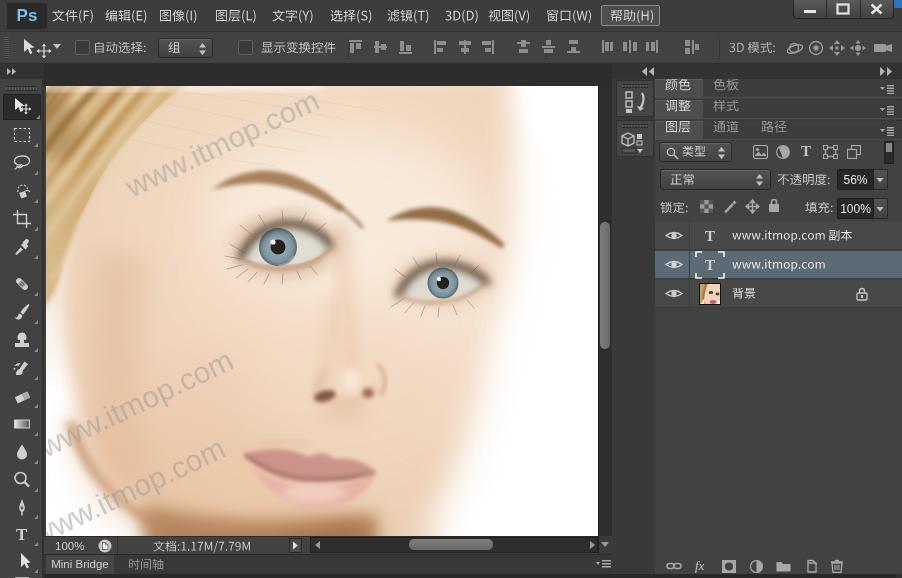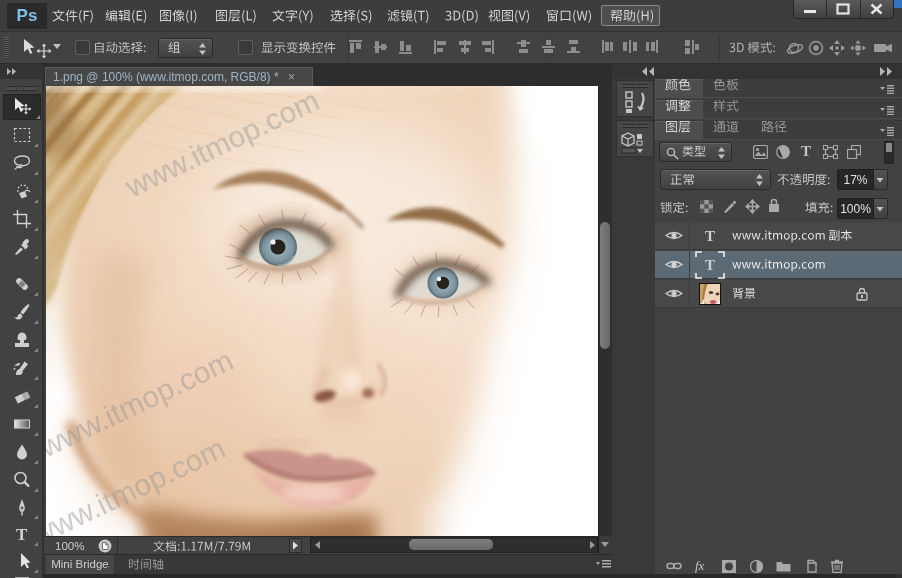--- a/index.html
+++ b/index.html
@@ -424,21 +424,20 @@
         <div class="tcorner"></div>
       </div>
 <div class="tool" style="top:571px;">
         <svg width="20" height="20">
           <rect x="3" y="3" width="14" height="14" fill="#b5b5b5"></rect>
         </svg>
       </div>
 </div>
 
 <div class="abs tabbar"></div>
-<div class="abs tab1">1.png @ 100% (www.itmop.com, RGB/8) * <span style="color:#9aa;padding-left:6px;">×</span></div>
 <div class="abs canvas" id="canvas">
 <svg width="552" height="450" viewBox="0 0 552 450">
 <defs>
  <filter id="b2" x="-40%" y="-40%" width="180%" height="180%">
             <feGaussianBlur stdDeviation="2"></feGaussianBlur>
           </filter>
  <filter id="b4" x="-40%" y="-40%" width="180%" height="180%">
             <feGaussianBlur stdDeviation="4"></feGaussianBlur>
           </filter>
  <filter id="b8" x="-60%" y="-60%" width="220%" height="220%">
@@ -797,21 +796,21 @@
       </div>
   <svg style="position:absolute;right:6px;top:4px;" width="9" height="12">
         <path d="M4.5 0 L8 4.5 H1 Z M4.5 12 L1 7.5 H8 Z" fill="#c0c0c0"></path>
       </svg>
 </div>
 <div class="abs" style="left:777px;top:174px;">
       <svg width="55" height="17" style="display:block">
         <path transform="translate(0,10.0)" d="M6.987500000000001 -5.9750000000000005C8.475 -4.9750000000000005 10.350000000000001 -3.5 11.2375 -2.5375L12.0 -3.2625C11.0625 -4.2250000000000005 9.1625 -5.625 7.6875 -6.575ZM0.8625 -9.625V-8.6625H6.425000000000001C5.1875 -6.525 3.0375 -4.4125000000000005 0.55 -3.1875C0.75 -2.975 1.0375 -2.6 1.1875 -2.3625000000000003C2.9250000000000003 -3.2750000000000004 4.4750000000000005 -4.5625 5.737500000000001 -6.0125V0.9750000000000001H6.75V-7.300000000000001C7.075 -7.737500000000001 7.362500000000001 -8.200000000000001 7.625 -8.6625H11.637500000000001V-9.625Z M13.2625 -9.5625C13.9875 -8.950000000000001 14.8375 -8.075000000000001 15.2 -7.4625L15.975 -8.05C15.575 -8.65 14.7125 -9.5 13.975 -10.075000000000001ZM23.175 -10.3C21.700000000000003 -9.9625 18.975 -9.75 16.725 -9.662500000000001C16.8125 -9.475 16.9125 -9.175 16.9375 -8.9875C17.875 -9.012500000000001 18.9 -9.0625 19.9125 -9.15V-8.1875H16.4125V-7.45H19.3375C18.5 -6.575 17.2125 -5.775 16.0375 -5.3875C16.225 -5.2250000000000005 16.475 -4.9125000000000005 16.6125 -4.7125C17.7625 -5.1625000000000005 19.0375 -6.0375000000000005 19.9125 -7.0125V-5.3375H20.8125V-7.050000000000001C21.65 -6.0875 22.887500000000003 -5.2125 24.0375 -4.7625C24.175 -4.9750000000000005 24.425 -5.2875000000000005 24.6125 -5.45C23.425 -5.8125 22.1625 -6.6000000000000005 21.3625 -7.45H24.4V-8.1875H20.8125V-9.225C21.925 -9.3375 22.9625 -9.4875 23.7875 -9.662500000000001ZM17.4 -5.0375000000000005V-4.3H18.85C18.625 -2.9625000000000004 18.075 -1.975 16.3625 -1.4375C16.55 -1.2750000000000001 16.7875 -0.9500000000000001 16.875 -0.75C18.825 -1.4125 19.475 -2.625 19.7375 -4.3H21.2375C21.137500000000003 -3.9000000000000004 21.0375 -3.5 20.925 -3.1875H23.05C22.9375 -2.25 22.825000000000003 -1.8375000000000001 22.6625 -1.6875C22.5625 -1.6 22.4625 -1.5875000000000001 22.25 -1.5875000000000001C22.0375 -1.5875000000000001 21.450000000000003 -1.6 20.85 -1.6500000000000001C20.975 -1.4375 21.0625 -1.1375 21.075000000000003 -0.925C21.700000000000003 -0.875 22.3 -0.875 22.6 -0.9C22.9375 -0.9125000000000001 23.175 -0.9750000000000001 23.375 -1.175C23.65 -1.4375 23.8 -2.075 23.950000000000003 -3.5375C23.9625 -3.6625 23.975 -3.8875 23.975 -3.8875H21.950000000000003L22.2125 -5.0375000000000005ZM15.6375 -5.7H13.2V-4.825H14.7375V-1.0375C14.2 -0.7875000000000001 13.625 -0.3375 13.0625 0.1875L13.6875 1.0C14.4 0.225 15.075 -0.42500000000000004 15.5375 -0.42500000000000004C15.8125 -0.42500000000000004 16.2 -0.0625 16.6875 0.23750000000000002C17.5125 0.7250000000000001 18.55 0.8500000000000001 20.0 0.8500000000000001C21.225 0.8500000000000001 23.3375 0.7875000000000001 24.3125 0.7250000000000001C24.325000000000003 0.45 24.475 -0.0125 24.575000000000003 -0.25C23.3375 -0.125 21.4375 -0.037500000000000006 20.0125 -0.037500000000000006C18.6875 -0.037500000000000006 17.6375 -0.1125 16.8625 -0.5750000000000001C16.2625 -0.925 15.975 -1.225 15.6375 -1.25Z M29.225 -5.6375V-3.1500000000000004H26.8875V-5.6375ZM29.225 -6.487500000000001H26.8875V-8.875H29.225ZM26.0 -9.7375V-1.1H26.8875V-2.275H30.1V-9.7375ZM35.675 -9.0875V-6.925000000000001H32.175V-9.0875ZM31.2625 -9.9625V-5.5125C31.2625 -3.5625 31.05 -1.175 28.925 0.4375C29.125 0.5750000000000001 29.475 0.8875000000000001 29.6125 1.0875000000000001C31.05 -0.0125 31.6875 -1.5250000000000001 31.975 -3.0125H35.675V-0.23750000000000002C35.675 -0.0125 35.5875 0.0625 35.3625 0.0625C35.15 0.07500000000000001 34.3625 0.08750000000000001 33.55 0.05C33.6875 0.3125 33.85 0.7125 33.8875 0.9750000000000001C34.975 0.9750000000000001 35.65 0.9500000000000001 36.0625 0.8C36.4625 0.65 36.6 0.35000000000000003 36.6 -0.23750000000000002V-9.9625ZM35.675 -6.075V-3.8625000000000003H32.1C32.1625 -4.425 32.175 -4.987500000000001 32.175 -5.5V-6.075Z M42.325 -8.05V-6.9625H40.3125V-6.1875H42.325V-4.1125H47.1875V-6.1875H49.2125V-6.9625H47.1875V-8.05H46.2625V-6.9625H43.225V-8.05ZM46.2625 -6.1875V-4.862500000000001H43.225V-6.1875ZM46.9625 -2.5375C46.4125 -1.8875000000000002 45.6375 -1.375 44.7375 -0.9750000000000001C43.85 -1.3875000000000002 43.125 -1.9125 42.6 -2.5375ZM40.4875 -3.3125V-2.5375H42.1125L41.6875 -2.3625000000000003C42.2 -1.6625 42.8875 -1.075 43.7125 -0.5875C42.5375 -0.21250000000000002 41.225 0.0125 39.9 0.125C40.0375 0.3375 40.2125 0.7000000000000001 40.275 0.925C41.8375 0.75 43.3625 0.4375 44.7 -0.08750000000000001C45.9375 0.4625 47.4 0.8125 48.975 1.0C49.0875 0.7625000000000001 49.325 0.3875 49.525 0.1875C48.15 0.0625 46.8625 -0.1875 45.75 -0.5750000000000001C46.85 -1.1625 47.7625 -1.9625000000000001 48.3375 -3.0375L47.75 -3.35L47.5875 -3.3125ZM43.4125 -10.3375C43.5875 -10.012500000000001 43.775 -9.6125 43.9125 -9.262500000000001H39.075V-5.8500000000000005C39.075 -3.9875000000000003 38.9875 -1.3125 37.9625 0.5750000000000001C38.2 0.65 38.6125 0.8500000000000001 38.8 1.0C39.85 -0.9750000000000001 40.0125 -3.8625000000000003 40.0125 -5.862500000000001V-8.375H49.35V-9.262500000000001H44.975C44.825 -9.662500000000001 44.575 -10.162500000000001 44.35 -10.5625Z M51.7375 -4.875C52.1875 -4.875 52.5625 -5.2250000000000005 52.5625 -5.75C52.5625 -6.2625 52.1875 -6.625 51.7375 -6.625C51.275 -6.625 50.9125 -6.2625 50.9125 -5.75C50.9125 -5.2250000000000005 51.275 -4.875 51.7375 -4.875ZM51.7375 0.1625C52.1875 0.1625 52.5625 -0.1875 52.5625 -0.7000000000000001C52.5625 -1.225 52.1875 -1.5750000000000002 51.7375 -1.5750000000000002C51.275 -1.5750000000000002 50.9125 -1.225 50.9125 -0.7000000000000001C50.9125 -0.1875 51.275 0.1625 51.7375 0.1625Z" fill="#c9c9c9"></path>
       </svg>
     </div>
-<div class="abs well" style="left:837px;top:169px;width:37px;height:21px;line-height:20px;">17%</div>
+<div class="abs well" style="left:837px;top:169px;width:37px;height:21px;line-height:20px;">56%</div>
 <div class="abs wellbtn" style="left:874px;top:169px;width:14px;height:21px;"><svg width="12" height="19">
         <path d="M2.5 8 h7 l-3.5 4.5 z" fill="#c0c0c0"></path>
       </svg></div>
 
 <div class="abs" style="left:660px;top:202px;">
       <svg width="30" height="17" style="display:block">
         <path transform="translate(0,10.0)" d="M8.0 -5.575V-3.4375C8.0 -2.2375000000000003 7.6875 -0.65 4.625 0.3125C4.825 0.5 5.1000000000000005 0.8250000000000001 5.2125 1.0125C8.475 -0.125 8.9 -1.925 8.9 -3.4250000000000003V-5.575ZM8.4125 -0.7125C9.450000000000001 -0.25 10.787500000000001 0.48750000000000004 11.4375 0.9875L12.037500000000001 0.325C11.350000000000001 -0.17500000000000002 10.0 -0.8625 8.9875 -1.3125ZM5.5125 -9.725000000000001C6.0 -9.05 6.5 -8.1125 6.7125 -7.5125L7.45 -7.9C7.237500000000001 -8.5 6.7250000000000005 -9.4 6.2 -10.0625ZM10.7125 -10.025C10.4375 -9.35 9.925 -8.375 9.525 -7.7875000000000005L10.1875 -7.5125C10.600000000000001 -8.0875 11.1125 -8.975 11.525 -9.7375ZM2.2375000000000003 -10.4625C1.85 -9.3 1.175 -8.175 0.4 -7.4375C0.5625 -7.237500000000001 0.8125 -6.775 0.8875000000000001 -6.5875C1.3250000000000002 -7.0375000000000005 1.75 -7.6000000000000005 2.125 -8.225H5.1875V-9.0625H2.575C2.7625 -9.4375 2.9250000000000003 -9.8375 3.0625 -10.225000000000001ZM0.8625 -4.3V-3.4375H2.5250000000000004V-1.0625C2.5250000000000004 -0.4 2.0125 0.1125 1.7750000000000001 0.3125C1.925 0.45 2.225 0.7375 2.3375 0.9125000000000001C2.5375 0.7000000000000001 2.875 0.48750000000000004 5.1375 -0.75C5.0625 -0.9375 4.9750000000000005 -1.3 4.9375 -1.5375L3.3875 -0.7250000000000001V-3.4375H5.112500000000001V-4.3H3.3875V-5.987500000000001H4.9125000000000005V-6.8375H1.3875000000000002V-5.987500000000001H2.5250000000000004V-4.3ZM8.05 -10.575000000000001V-7.15H5.7625V-1.3H6.625V-6.275H10.3375V-1.3250000000000002H11.2375V-7.15H8.925V-10.575000000000001Z M15.3 -4.7250000000000005C15.0375 -2.4625000000000004 14.35 -0.675 12.95 0.41250000000000003C13.175 0.55 13.5625 0.8625 13.7125 1.0375C14.55 0.3125 15.15 -0.6375000000000001 15.5875 -1.8C16.7375 0.36250000000000004 18.6125 0.8 21.225 0.8H24.15C24.1875 0.525 24.3625 0.07500000000000001 24.5 -0.15000000000000002C23.887500000000003 -0.1375 21.7375 -0.1375 21.275 -0.1375C20.5375 -0.1375 19.85 -0.17500000000000002 19.225 -0.28750000000000003V-2.8125H22.950000000000003V-3.6875H19.225V-5.737500000000001H22.4375V-6.65H15.1375V-5.737500000000001H18.25V-0.55C17.225 -0.9375 16.4375 -1.675 15.95 -2.9875000000000003C16.075 -3.5 16.175 -4.05 16.25 -4.625ZM17.825 -10.325000000000001C18.0375 -9.950000000000001 18.2625 -9.475 18.4 -9.0875H13.525V-6.362500000000001H14.45V-8.200000000000001H23.012500000000003V-6.362500000000001H23.975V-9.0875H19.475C19.35 -9.5 19.025 -10.125 18.75 -10.5875Z M26.7375 -4.875C27.1875 -4.875 27.5625 -5.2250000000000005 27.5625 -5.75C27.5625 -6.2625 27.1875 -6.625 26.7375 -6.625C26.275 -6.625 25.9125 -6.2625 25.9125 -5.75C25.9125 -5.2250000000000005 26.275 -4.875 26.7375 -4.875ZM26.7375 0.1625C27.1875 0.1625 27.5625 -0.1875 27.5625 -0.7000000000000001C27.5625 -1.225 27.1875 -1.5750000000000002 26.7375 -1.5750000000000002C26.275 -1.5750000000000002 25.9125 -1.225 25.9125 -0.7000000000000001C25.9125 -0.1875 26.275 0.1625 26.7375 0.1625Z" fill="#c9c9c9"></path>
       </svg>
     </div>
 <svg class="abs" style="left:700px;top:200px;" width="13" height="13">

